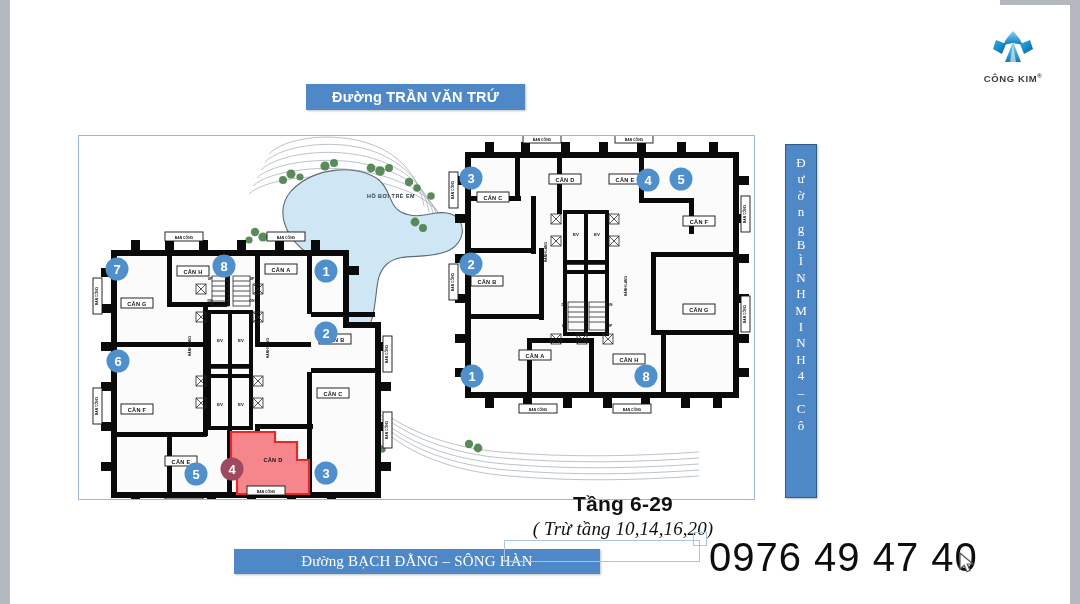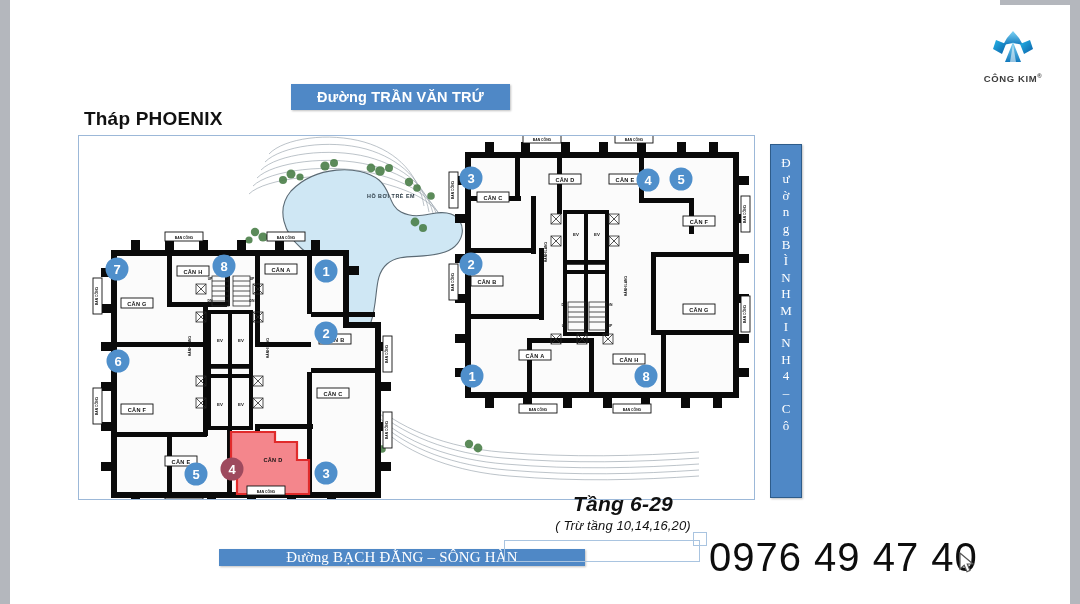--- a/index.html
+++ b/index.html
@@ -53,27 +53,28 @@
   }
   #logo-text .reg { font-size: 6px; vertical-align: super; }
 
   
   .banner {
     position: absolute;
     background: #4f88c6;
     color: #ffffff;
     display: flex; align-items: center; justify-content: center;
     box-shadow: 1px 1px 2px rgba(0,0,0,.25);
+    margin-left: 15px;
   }
   #banner-top {
     left: 291px; top: 84px; width: 219px; height: 26px;
     font-size: 14.5px; font-weight: 700; letter-spacing: .2px;
   }
   #banner-bottom {
-    left: 219px; top: 549px; width: 366px; height: 17px;
+    left: 219px; top: 549px; width: 366px; height: 25px;
     font-family: "Liberation Serif", serif;
     font-size: 15px; letter-spacing: .2px;
   }
   #banner-right {
     left: 770px; top: 144px; width: 32px; height: 354px;
     flex-direction: column; justify-content: flex-start;
     padding-top: 10px;
     font-family: "Liberation Serif", serif;
     font-size: 13px; line-height: 16.4px;
     border: 1px solid #2e5c8a;
@@ -87,25 +88,24 @@
     background: #ffffff;
     overflow: hidden;
   }
   #plan-svg { position: absolute; left: 0; top: 0; }
 
   
   #floor-note { position: absolute; left: 498px; top: 492px; width: 250px; }
   #floor-title {
     font-size: 21px; font-weight: 700; color: #111; text-align: center;
     letter-spacing: .2px;
-    font-style: italic;
   }
   #floor-sub {
-    font-size: 13px; font-style: italic; color: #111; text-align: center;
-    margin-top: 2px; letter-spacing: .1px;
+    font-size: 19px; font-style: italic; color: #111; text-align: center;
+    margin-top: 2px; letter-spacing: .1px; font-family: Liberation Serif, serif;
   }
 
   
   #phone {
     position: absolute; left: 709px; top: 535px;
     font-size: 40px; color: #0d0d0d; letter-spacing: 1px;
     white-space: nowrap;
     text-align: right;
   }
   
@@ -148,21 +148,20 @@
       <path d="M6 12 L16 16 L12 26 L3 21 Z" fill="url(#lg2)"></path>
       <path d="M40 12 L30 16 L34 26 L43 21 Z" fill="url(#lg2)"></path>
       <path d="M23 14 L31 34 L15 34 Z" fill="url(#lg1)"></path>
       <path d="M23 16 L26 34 L20 34 Z" fill="#ffffff" opacity=".55"></path>
     </svg>
     <div id="logo-text"><span>CÔNG KIM</span><span class="reg">®</span></div>
   </div>
 
   <div class="banner" id="banner-top">Đường TRẦN VĂN TRỨ</div>
 
-  <div class="tower-label" id="tower-left">Tháp PHOENIX</div>
 
   <div class="banner" id="banner-right">
       <span>Đ</span>
       <span>ư</span>
       <span>ờ</span>
       <span>n</span>
       <span>g</span>
       <span>B</span>
       <span>Ì</span>
       <span>N</span>

